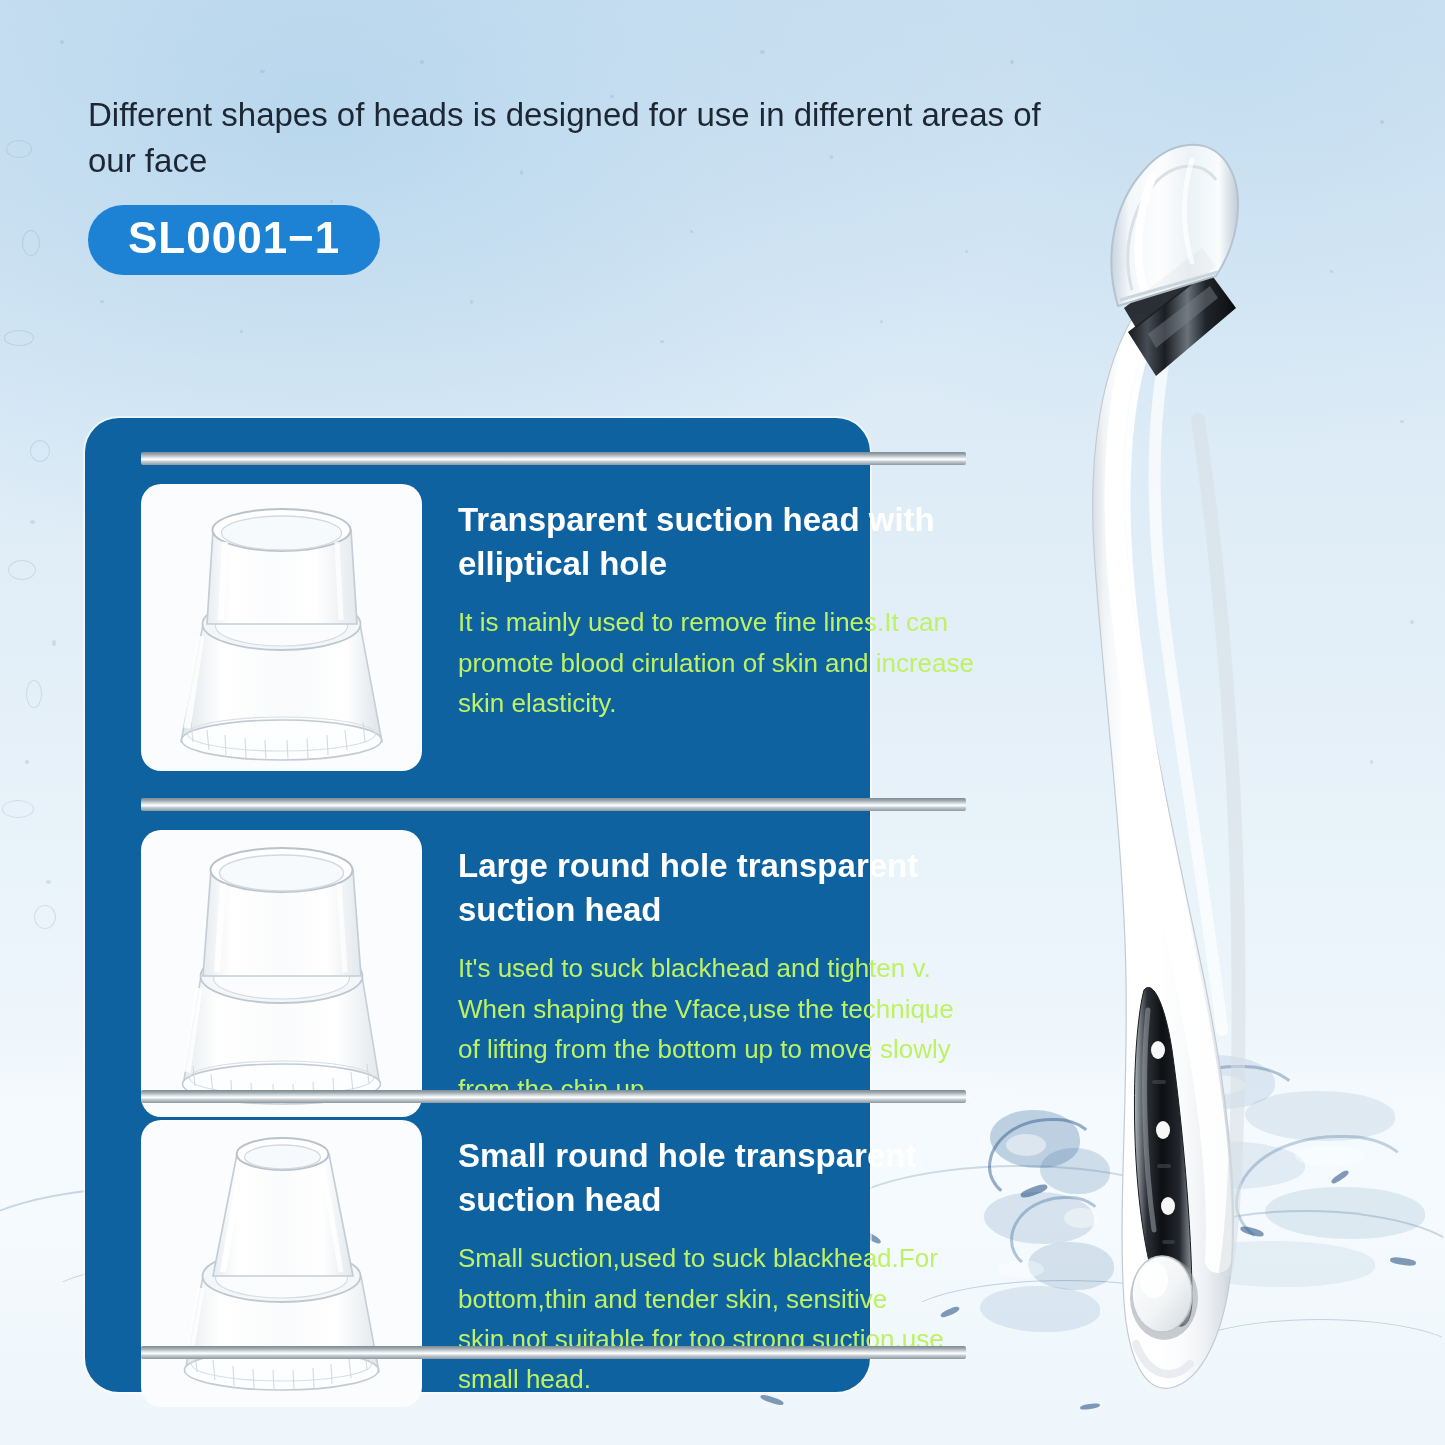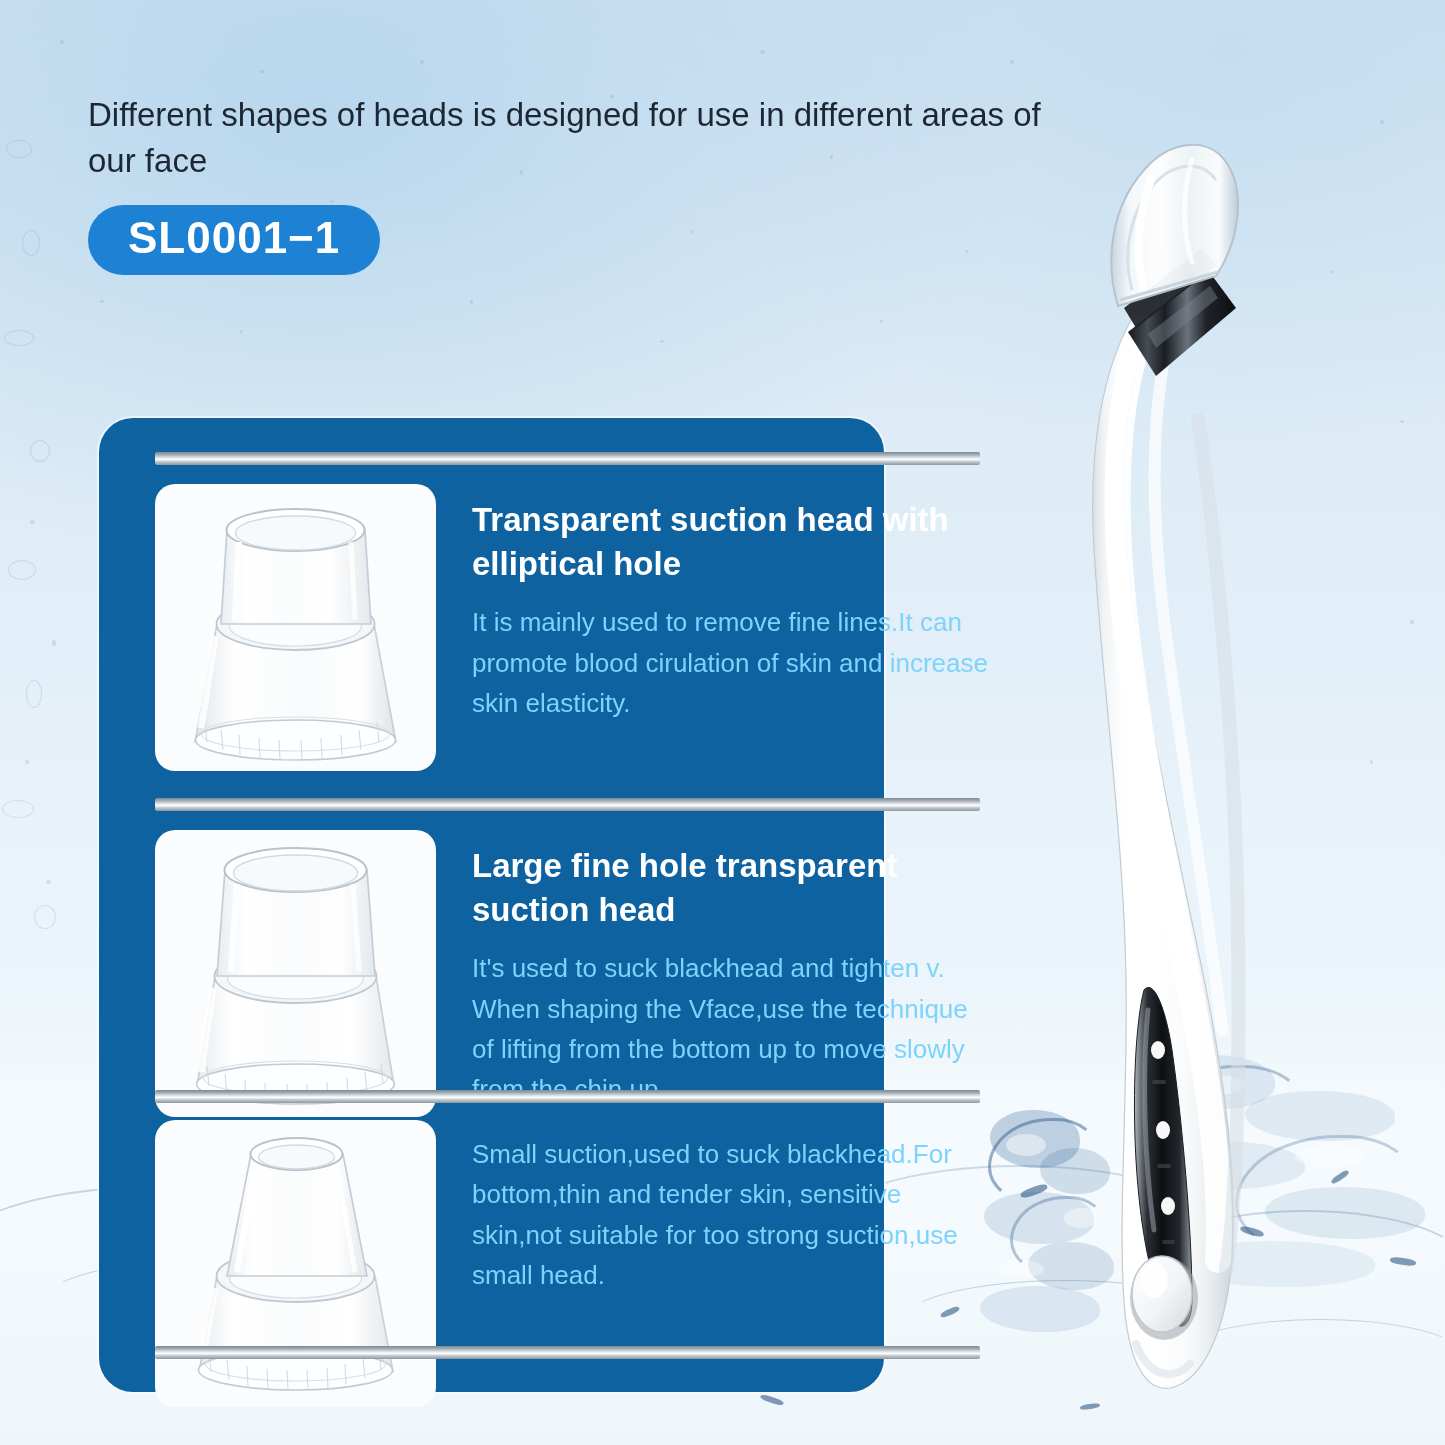--- a/index.html
+++ b/index.html
@@ -108,21 +108,21 @@
     color:#ffffff;
     font-size:44px; font-weight:bold;
     padding:10px 40px 14px 40px;
     border-radius:40px;
     letter-spacing:1px;
     line-height:1.05;
   }
 
   
   .panel {
-    position:absolute; left:99px; top:418px; width:785px; height:974px;
+    position:absolute; left:85px; top:418px; width:785px; height:974px;
     background:#0e629f;
     border-radius:34px;
     box-shadow:0 0 0 2px rgba(255,255,255,.55);
   }
   .divider {
     position:absolute; left:56px; width:825px; height:13px;
     border-radius:2px;
     background:linear-gradient(180deg,#7e8b93 0%,#9aa6ad 18%,#e9eef1 48%,#fdfdfd 58%,#c3ccd2 74%,#8c989f 100%);
   }
 
@@ -138,21 +138,21 @@
     position:relative; overflow:hidden;
   }
   .thumb-inner { position:absolute; inset:0; }
 
   .ftext { flex:1 1 auto; padding-top:14px; }
   .fhead {
     color:#ffffff; font-weight:bold; font-size:33px; line-height:1.34;
     margin-bottom:16px;
   }
   .fbody {
-    color:#7dd3fc; font-size:26px; line-height:1.55; font-weight:400;
+    color:#bef264; font-size:26px; line-height:1.55; font-weight:400;
   }
 
   
   .device { position:absolute; left:1040px; top:120px; width:320px; height:1290px; }
 </style>
 </head>
 <body>
 
 <div class="bg-root">
   <div class="bg-sky"></div>
@@ -360,21 +360,21 @@
           <path d="M62 146 L70 40 L212 40 L220 146 Z" fill="url(#gC)" stroke="#c4cdd5" stroke-width="1.7"></path>
           <ellipse cx="140.5" cy="40" rx="71" ry="22" fill="#ffffff" stroke="#b9c3cc" stroke-width="2"></ellipse>
           <ellipse cx="140.5" cy="43" rx="62" ry="18" fill="#f7fafc" stroke="#d2d9e0" stroke-width="1.4"></ellipse>
           <path d="M82 54 L76 142" stroke="#ffffff" stroke-width="6" opacity=".95"></path>
           <path d="M198 54 L204 142" stroke="#ffffff" stroke-width="5" opacity=".8"></path>
           <path d="M58 158 L46 242" stroke="#ffffff" stroke-width="7" opacity=".85"></path>
         </svg>
       </div>
     </div>
     <div class="ftext">
-      <div class="fhead">Large fine hole transparent suction head</div>
+      <div class="fhead">Large round hole transparent suction head</div>
       <div class="fbody">It's used to suck blackhead and tighten v. When shaping the Vface,use the technique of lifting from the bottom up to move slowly from the chin up.</div>
     </div>
   </div>
 
   <div class="divider" style="top:672px;"></div>
 
   <div class="feature" style="top:702px;">
     <div class="thumb">
       <div class="thumb-inner">
         <svg viewBox="0 0 281 287" width="281" height="287">
@@ -408,20 +408,21 @@
           <path d="M72 156 L96 34 L188 34 L212 156 Z" fill="url(#gD)" stroke="#c4cdd5" stroke-width="1.7"></path>
           <ellipse cx="141.5" cy="34" rx="46" ry="16" fill="#ffffff" stroke="#b9c3cc" stroke-width="2"></ellipse>
           <ellipse cx="141.5" cy="37" rx="38" ry="12" fill="#f7fafc" stroke="#d2d9e0" stroke-width="1.3"></ellipse>
           <path d="M100 48 L82 152" stroke="#ffffff" stroke-width="6" opacity=".95"></path>
           <path d="M182 48 L200 152" stroke="#ffffff" stroke-width="5" opacity=".8"></path>
           <path d="M60 168 L48 238" stroke="#ffffff" stroke-width="7" opacity=".85"></path>
         </svg>
       </div>
     </div>
     <div class="ftext">
+      <div class="fhead">Small round hole transparent suction head</div>
       <div class="fbody">Small suction,used to suck blackhead.For bottom,thin and tender skin, sensitive skin,not suitable for too strong suction,use small head.</div>
     </div>
   </div>
 
   <div class="divider" style="top:928px;"></div>
 </div>
 
 <div class="device">
   <svg viewBox="0 0 320 1290" width="320" height="1290">
     <defs>

